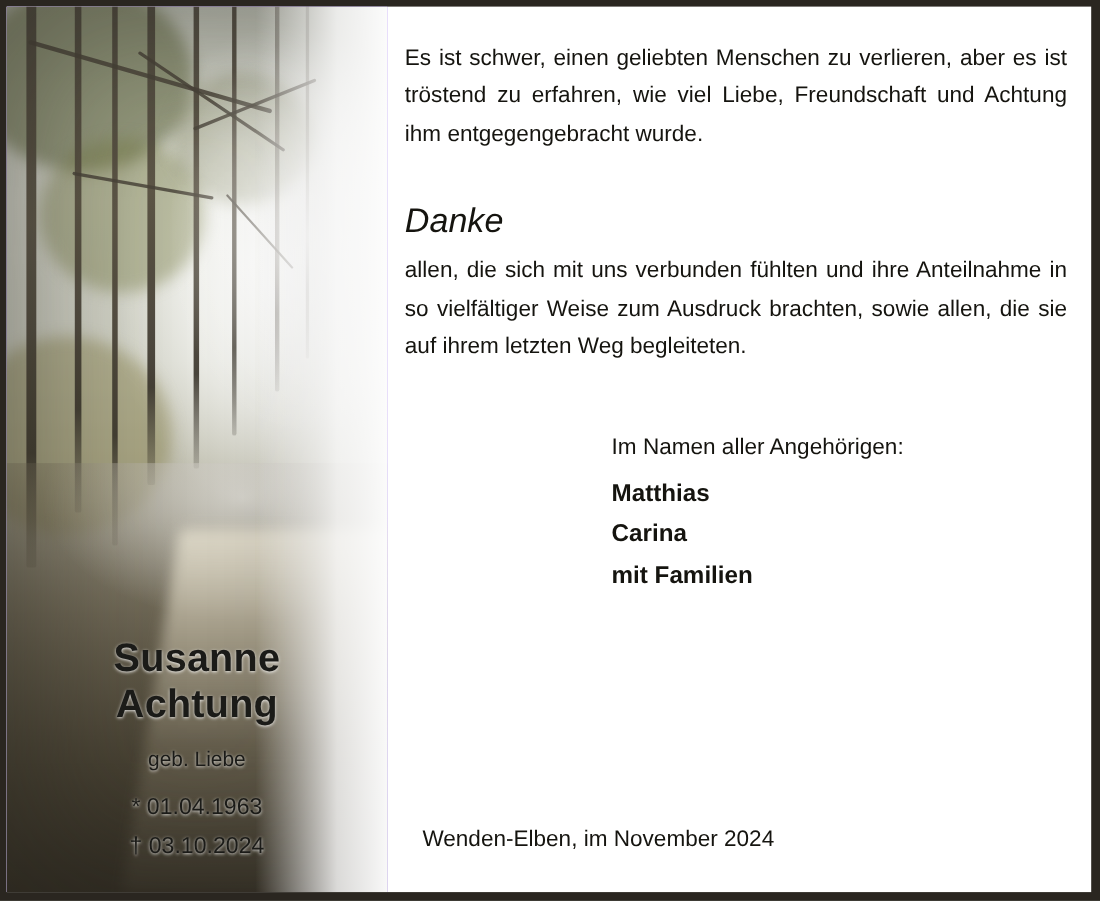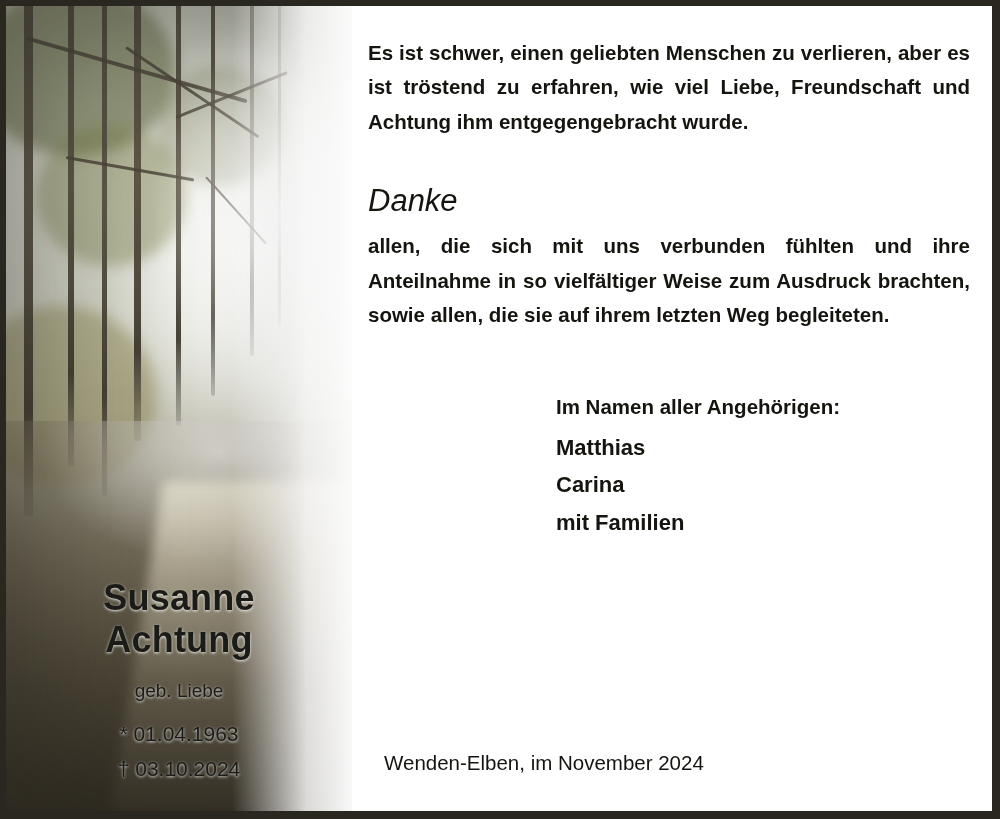--- a/index.html
+++ b/index.html
@@ -139,36 +139,34 @@
     text-align: right;
     font-size: 19.5px;
     font-weight: bold;
     margin: 8px 10px 26px 0;
   }
   .para {
     font-size: 20.5px;
     line-height: 1.68;
     text-align: justify;
     margin: 0 0 6px 0;
-    font-weight: bold;
   }
   .danke {
     font-size: 31px;
     font-weight: normal;
     font-style: italic;
     margin: 44px 0 10px 0;
   }
   .closing {
     margin-top: 62px;
     padding-left: 188px;
   }
   .closing .lead {
     font-size: 20.5px;
     margin-bottom: 10px;
-    font-weight: bold;
   }
   .closing .relative {
     font-size: 22px;
     font-weight: bold;
     line-height: 1.72;
   }
   .place-date {
     position: absolute;
     left: 32px;
     bottom: 36px;

